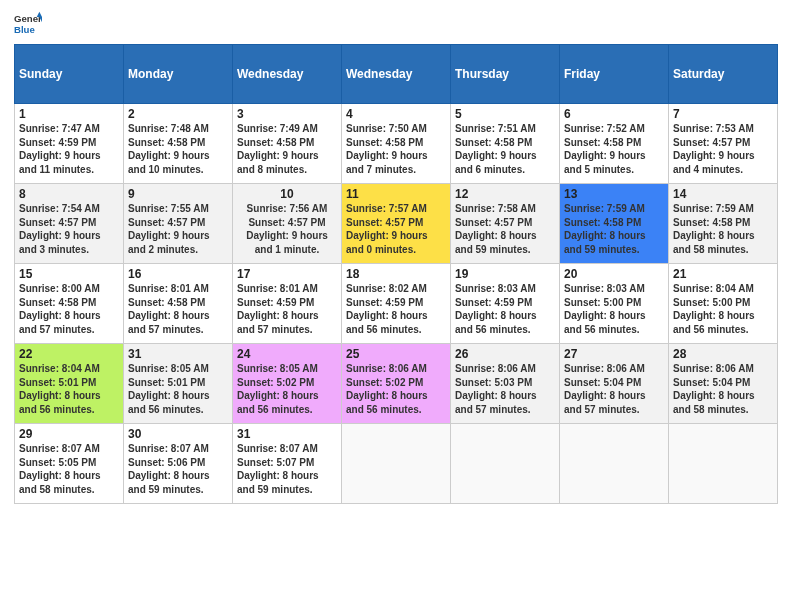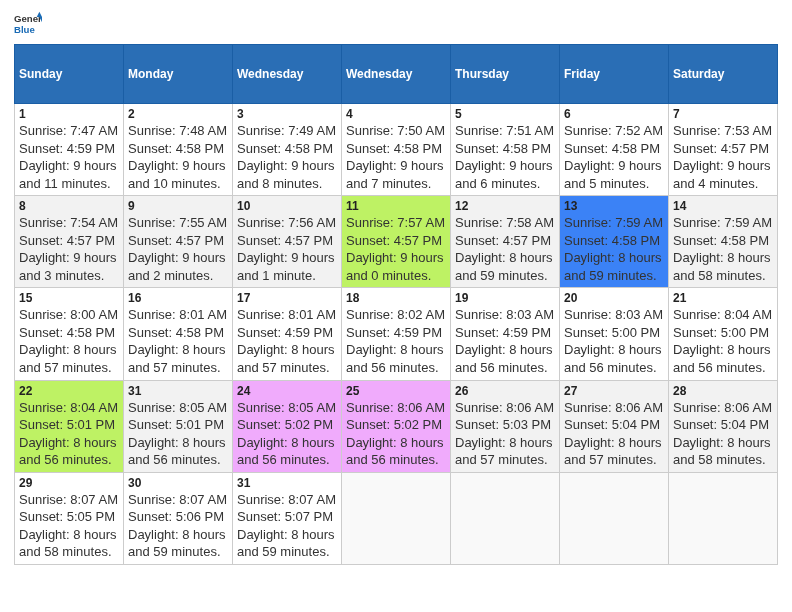--- a/index.html
+++ b/index.html
@@ -70,23 +70,24 @@
       background: #f2f2f2;
     }
     .day-num {
       font-size: 12px;
       font-weight: bold;
       color: #222;
       display: block;
       margin-bottom: 1px;
     }
     .day-info {
-      font-size: 13px;
+      font-size: 10px;
       color: #333;
       line-height: 1.35;
+      font-weight: bold;
     }
     .empty-cell {
       background: #f9f9f9 !important;
     }
   </style>
 </head>
 <body>
 
 <div class="container">
   <div class="header">
@@ -149,25 +150,25 @@
         </tr>
         <tr>
           <td style="background: rgb(242, 242, 242);">
             <span class="day-num">8</span>
             <div class="day-info">Sunrise: 7:54 AM<br>Sunset: 4:57 PM<br>Daylight: 9 hours<br>and 3 minutes.</div>
           </td>
           <td style="background: rgb(242, 242, 242);">
             <span class="day-num">9</span>
             <div class="day-info">Sunrise: 7:55 AM<br>Sunset: 4:57 PM<br>Daylight: 9 hours<br>and 2 minutes.</div>
           </td>
-          <td style="background: rgb(242, 242, 242);">
+          <td style="background: rgb(242, 242, 242); text-align: center;">
             <span class="day-num">10</span>
             <div class="day-info">Sunrise: 7:56 AM<br>Sunset: 4:57 PM<br>Daylight: 9 hours<br>and 1 minute.</div>
           </td>
-          <td style="background: #bef264;">
+          <td style="background: #fde047;">
             <span class="day-num">11</span>
             <div class="day-info">Sunrise: 7:57 AM<br>Sunset: 4:57 PM<br>Daylight: 9 hours<br>and 0 minutes.</div>
           </td>
           <td style="background: rgb(242, 242, 242);">
             <span class="day-num">12</span>
             <div class="day-info">Sunrise: 7:58 AM<br>Sunset: 4:57 PM<br>Daylight: 8 hours<br>and 59 minutes.</div>
           </td>
           <td style="background: #3b82f6;">
             <span class="day-num">13</span>
             <div class="day-info">Sunrise: 7:59 AM<br>Sunset: 4:58 PM<br>Daylight: 8 hours<br>and 59 minutes.</div>

